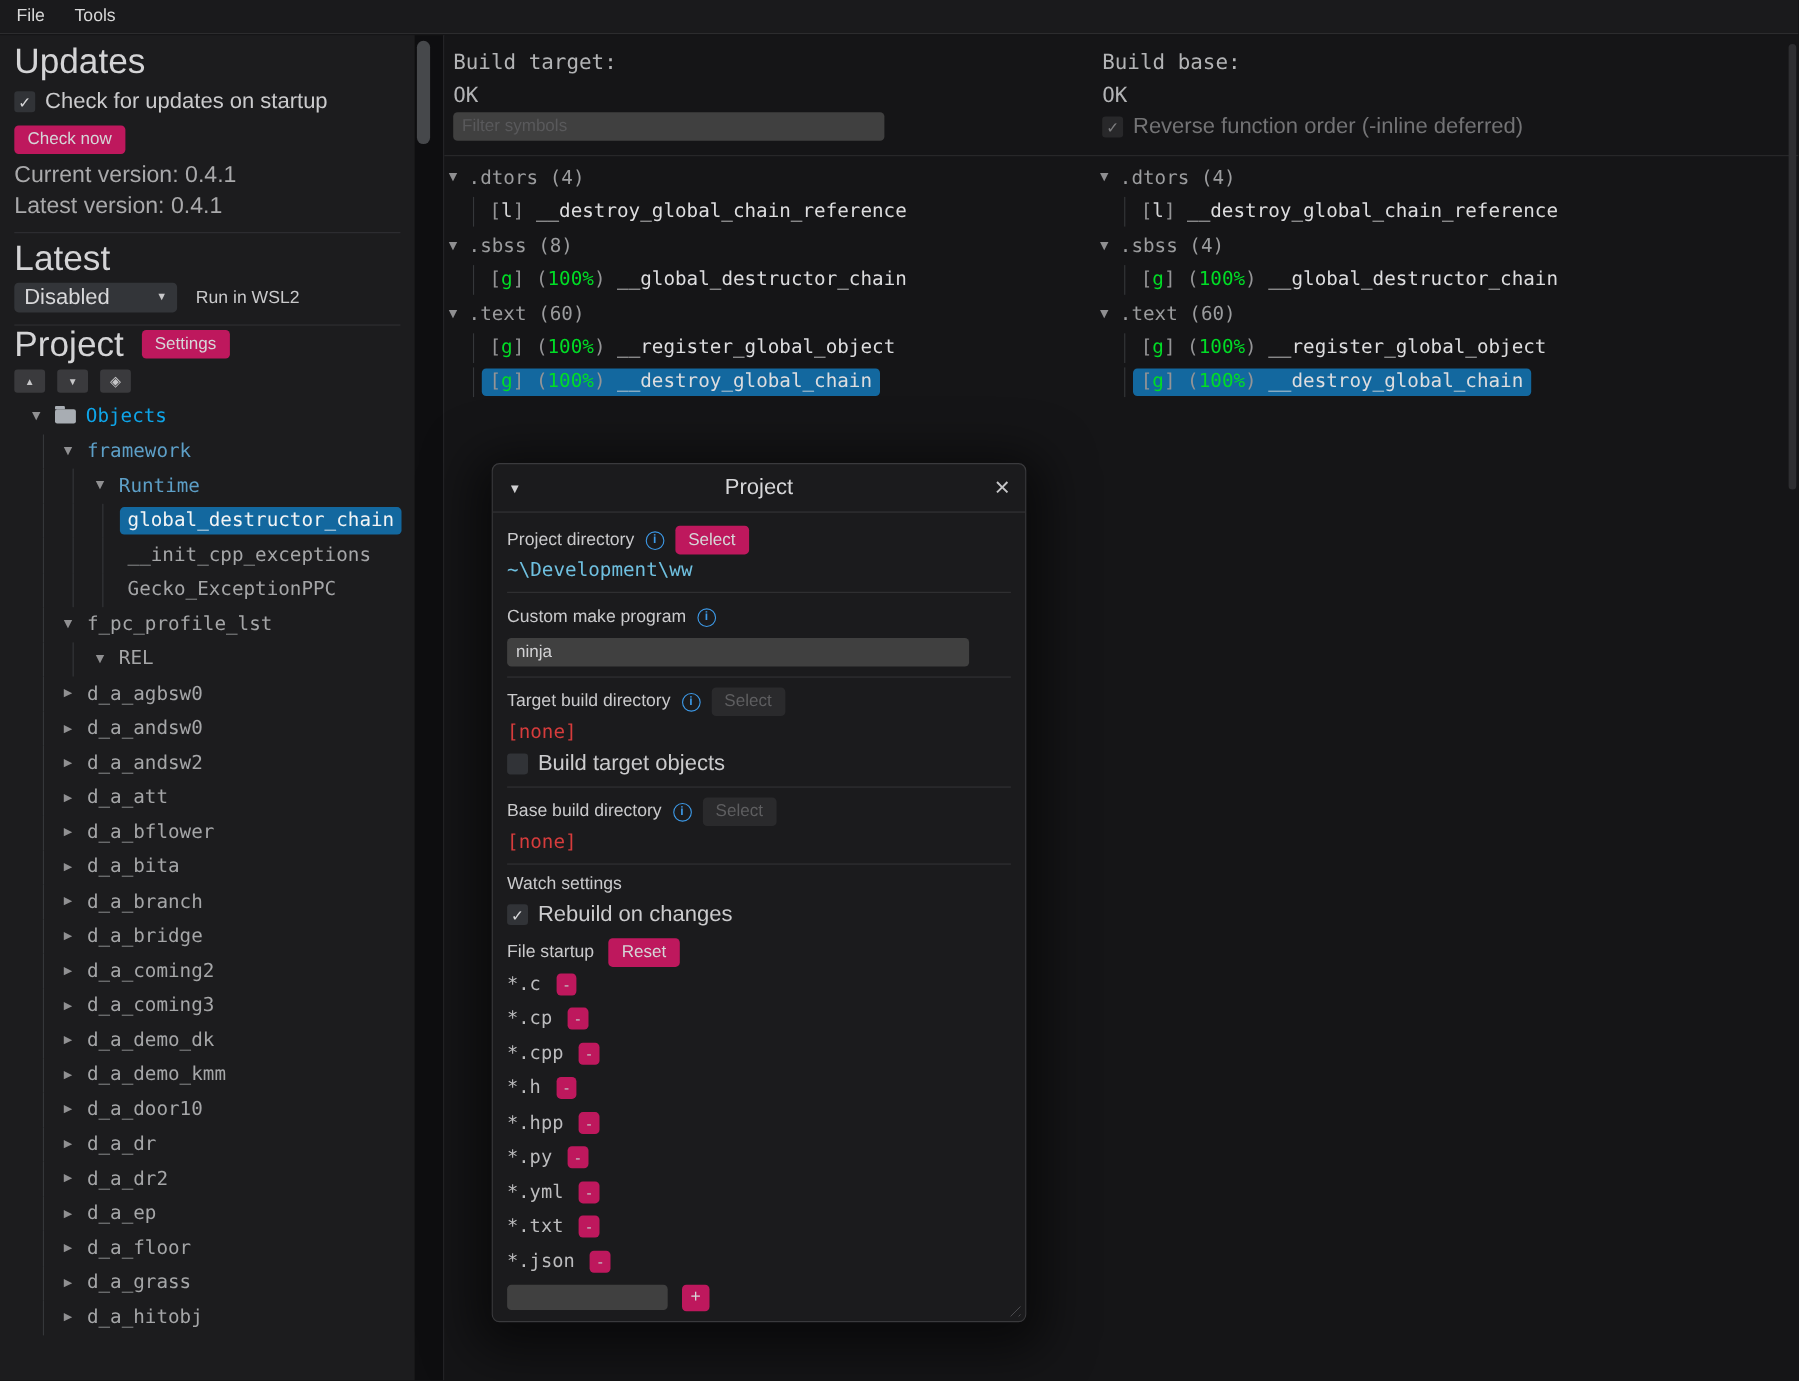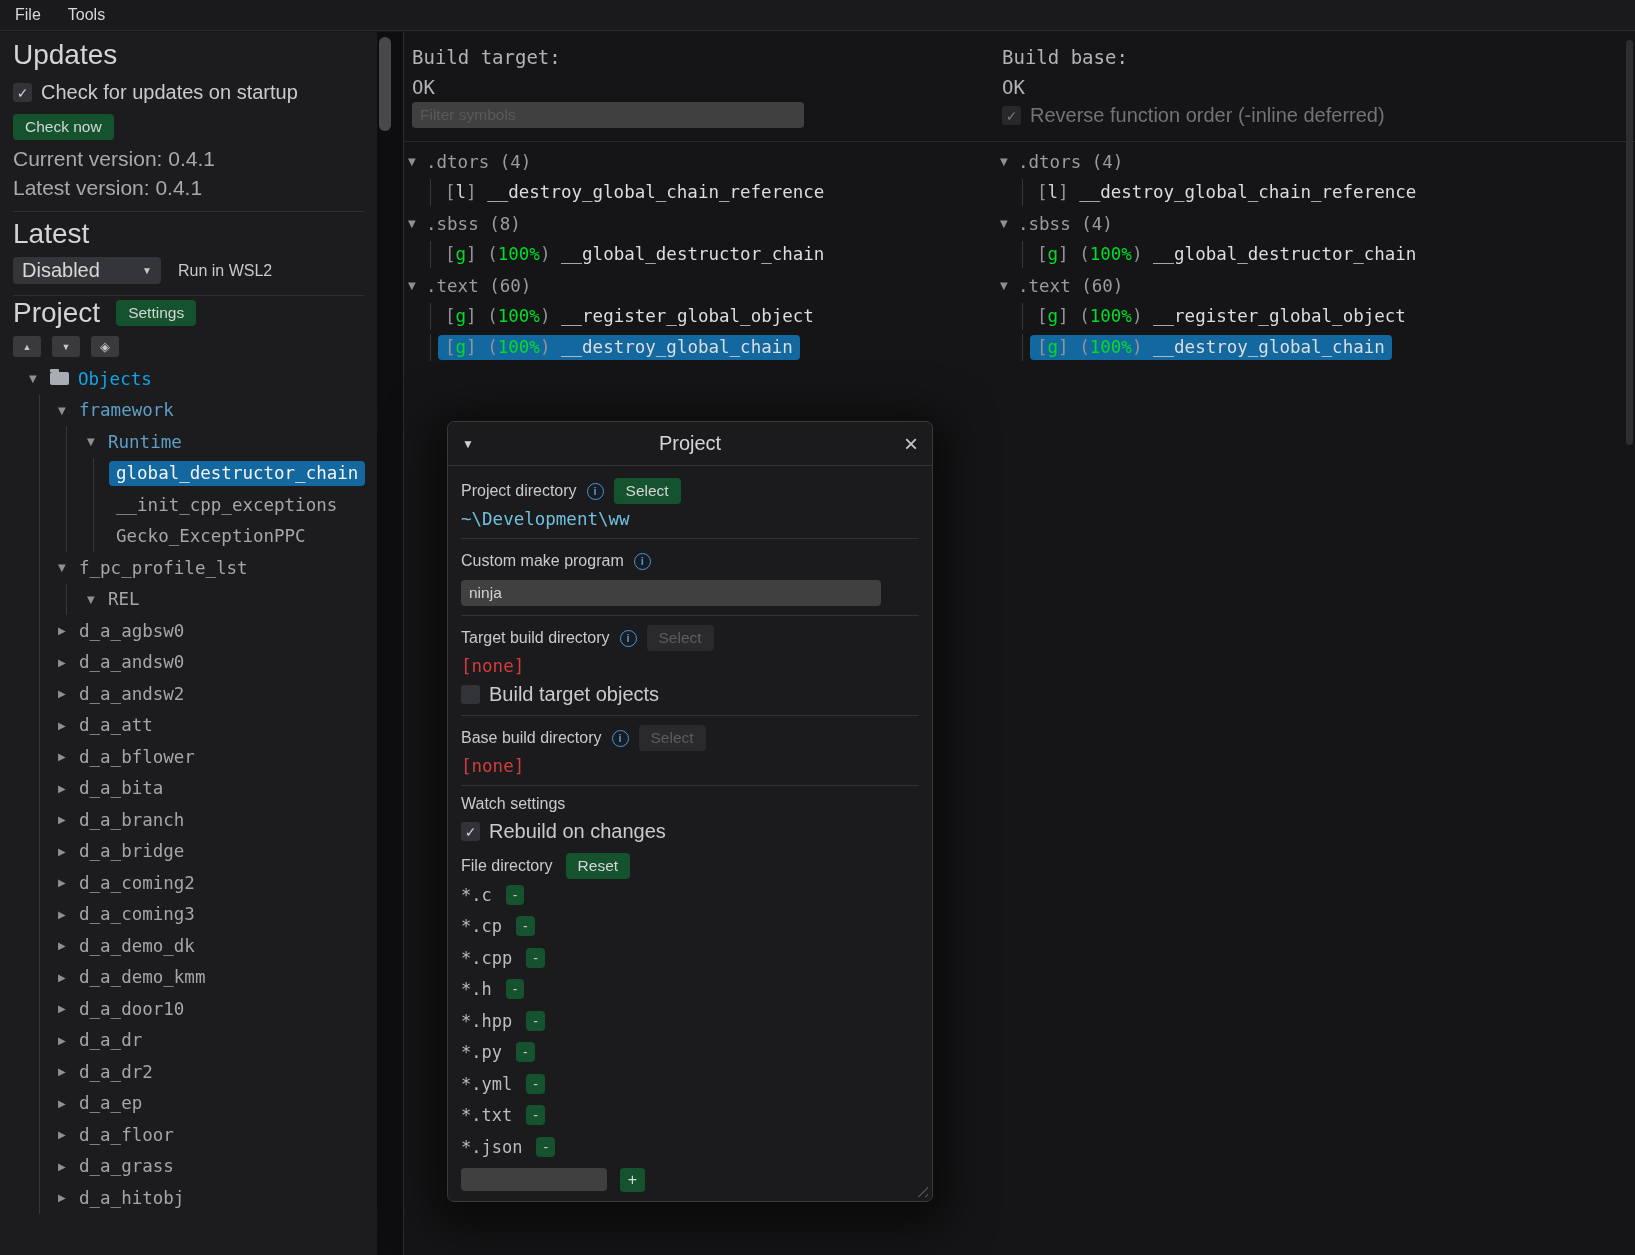--- a/index.html
+++ b/index.html
@@ -11,37 +11,37 @@
              border-bottom:1px solid #2c2c2e; display:flex; align-items:center; gap:27px; padding-left:15px; }
   .menu-item { font-size:16px; color:#d8d8d8; cursor:default; }
 
   
   .sidebar { position:absolute; left:0; top:32px; width:403px; bottom:0; background:#1c1c1e; }
   .side-divider { position:absolute; left:403px; top:32px; bottom:0; width:1px; background:#2c2c2e; }
   .side-scroll-track { position:absolute; right:0; top:0; width:26px; bottom:0; background:#0e0e10; }
   .side-scroll-thumb { position:absolute; left:2px; top:5px; width:12px; height:94px; background:#46484b; border-radius:6px; }
   .side-content { position:absolute; left:0; top:0; right:27px; bottom:0; padding:8px 0 0 13px; overflow:hidden; }
 
-  .h1 { font-size:28px; font-weight:400; color:#d4d4d6; line-height:26px; margin-top:2px; }
+  .h1 { font-size:32px; font-weight:400; color:#d4d4d6; line-height:26px; margin-top:2px; }
   .h1.build { margin-top:9px; }
   .label { font-size:16px; color:#c9c9cb; }
   .version { font-size:21px; color:#a9a9ab; }
   .version.v1 { margin-top:7px; }
   .version.v2 { margin-top:5px; }
   .side-sep { border-top:1px solid #2f2f32; margin-top:11px; margin-right:12px; }
 
   .cb-row { display:flex; align-items:center; }
   .cb-row.startup { margin-top:13px; }
   .checkbox { width:19px; height:19px; background:#313337; border-radius:3px; display:flex;
               align-items:center; justify-content:center; color:#d6d6d8; font-size:14px; flex:none; cursor:default; }
   .checkbox.dim { background:#28282a; color:#7c7c7e; }
   .cb-label { font-size:20px; color:#cbcbcd; margin-left:9px; }
   .cb-label.dim { color:#737375; }
 
-  .btn { background:#14532d; border:none; border-radius:4px; color:#d6d6d8; font-size:15.5px;
+  .btn { background:#be185d; border:none; border-radius:4px; color:#d6d6d8; font-size:15.5px;
          padding:4px 12px; font-family:inherit; cursor:default; }
   .btn.disabled { background:#2a2a2c; color:#5e5e60; }
   .checknow { margin-top:10px; display:inline-block; }
 
   .dd-row { margin-top:10px; display:flex; align-items:center; gap:17px; }
   .dropdown { width:148px; height:27px; background:#333539; border-radius:4px; display:flex;
               align-items:center; padding:0 9px; }
   .dd-text { flex:1; font-size:20px; color:#d8d8da; }
   .dd-caret { font-size:10px; color:#c8c8ca; }
 
@@ -279,21 +279,21 @@
 
     <hr class="dlg-sep">
     <div class="dlg-label watch-head">Watch settings</div>
     <div class="cb-row dlg-cb">
       <span class="checkbox">
           <span>✓</span>
         </span>
       <span class="cb-label">Rebuild on changes</span>
     </div>
     <div class="fp-row">
-      <span class="dlg-label">File directory</span>
+      <span class="dlg-label">File startup</span>
       <button class="btn">Reset</button>
     </div>
 
     <div>
         <div class="pat-row">
           <span class="pat-text">*.c</span>
           <button class="btn minus-btn">-</button>
         </div>
         <div class="pat-row">
           <span class="pat-text">*.cp</span>

